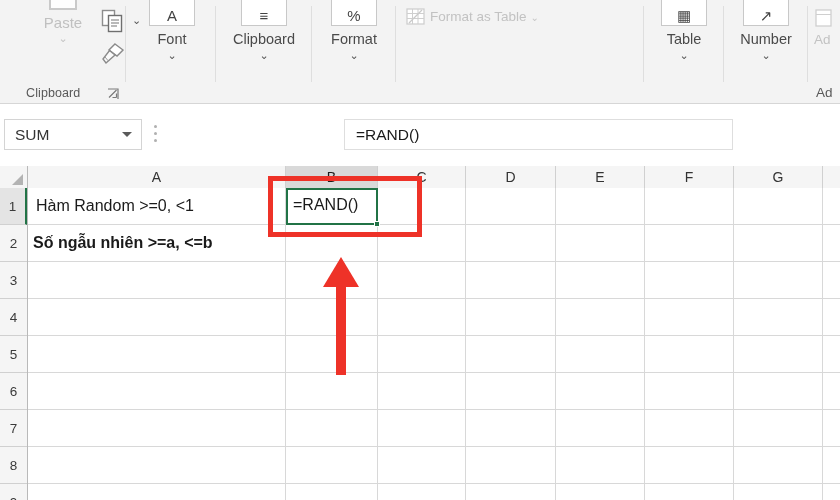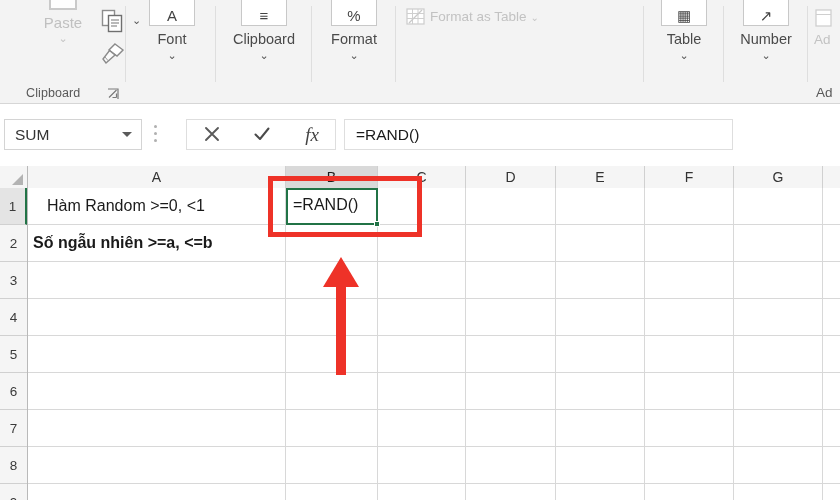--- a/index.html
+++ b/index.html
@@ -572,35 +572,20 @@
       <div class="nbtext">SUM</div>
       <div class="nbcaret"></div>
     </div>
 
     <div class="kebab">
       <i></i>
         <i></i>
         <i></i>
     </div>
 
-    <div class="fbtns">
-      <div class="fbtn" style="left:0;">
-        <svg width="18" height="18" viewBox="0 0 18 18">
-          <path d="M3 3 L15 15 M15 3 L3 15" stroke="#5a5a5a" stroke-width="1.9" fill="none" stroke-linecap="round"></path>
-        </svg>
-      </div>
-      <div class="fbtn" style="left:50px;">
-        <svg width="18" height="18" viewBox="0 0 18 18">
-          <path d="M2.5 9.5 L7 14 L15.5 3.5" stroke="#4a4a4a" stroke-width="2" fill="none" stroke-linecap="round" stroke-linejoin="round"></path>
-        </svg>
-      </div>
-      <div class="fbtn fx" style="left:100px;">
-        <span>fx</span>
-      </div>
-    </div>
 
     <div class="formula-input">
       <div class="ftext">=RAND()</div>
     </div>
   </div>
 
   <div class="grid">
 
     <div class="colhdr">
       <div class="corner">
@@ -640,21 +625,21 @@
 
       <div class="hline" style="top:36px;"></div>
       <div class="hline" style="top:73px;"></div>
       <div class="hline" style="top:110px;"></div>
       <div class="hline" style="top:147px;"></div>
       <div class="hline" style="top:184px;"></div>
       <div class="hline" style="top:221px;"></div>
       <div class="hline" style="top:258px;"></div>
       <div class="hline" style="top:295px;"></div>
 
-      <div class="cell-text" style="left:19px;top:8px;">Hàm Random &gt;=0, &lt;1</div>
+      <div class="cell-text" style="left:8px;top:8px;">Hàm Random &gt;=0, &lt;1</div>
       <div class="cell-text" style="left:5px;top:45px;font-weight:bold;">Số ngẫu nhiên &gt;=a, &lt;=b</div>
 
       <div class="active-cell" style="left:258px;top:0px;width:92px;height:37px;">
         <div class="ac-text">=RAND()</div>
       </div>
       <div class="fill-handle" style="left:346px;top:33px;"></div>
     </div>
   </div>
 
   <div class="anno-rect" style="left:268px;top:176px;width:154px;height:61px;"></div>

